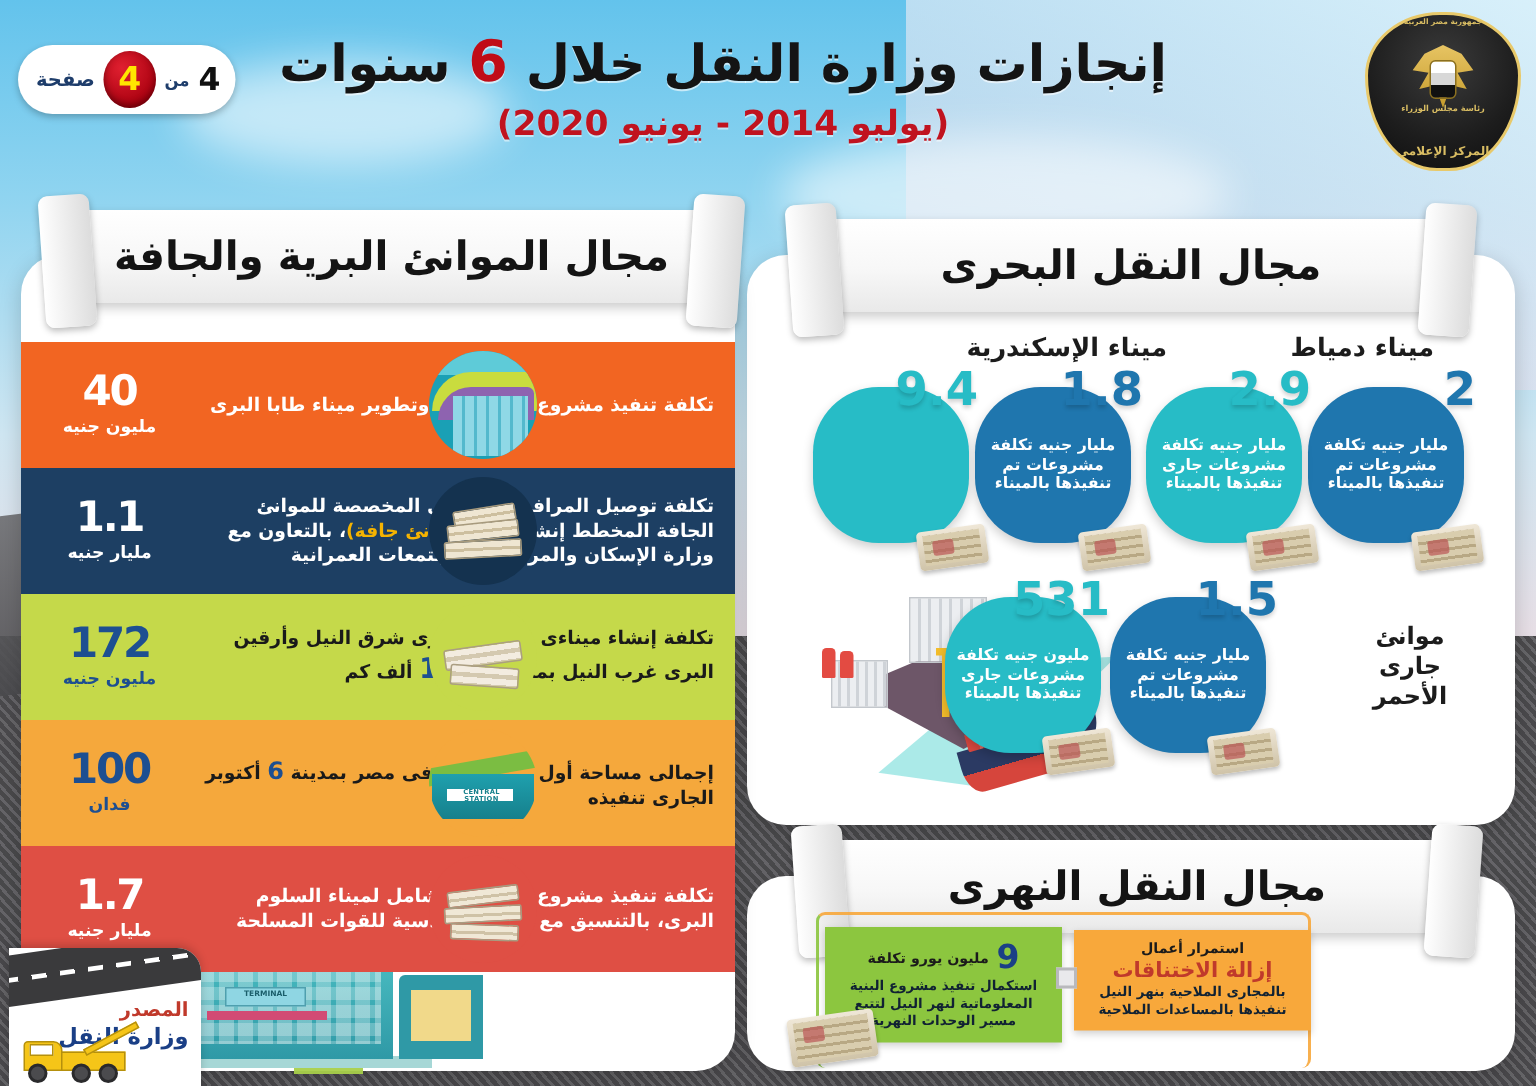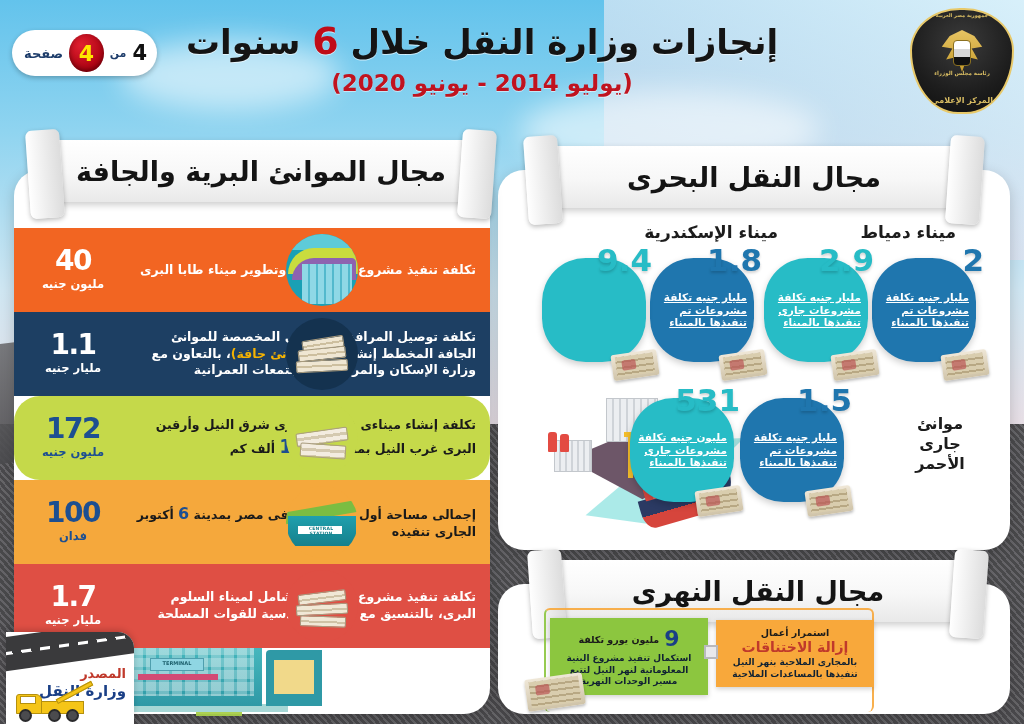--- a/index.html
+++ b/index.html
@@ -159,23 +159,22 @@
     position:absolute; z-index:8; right: 42px; top: 414px;
     width: 84px; text-align:center;
     font-size:16px; font-weight:800; color:#1c1c1c; line-height:1.25;
   }
 
   .bubble {
     position:absolute; z-index:8;
     width: 104px; height: 104px;
     border-radius: 42%;
     display:flex; align-items:center; justify-content:center;
-    text-align:right; color:#fff;
+    text-align:center; color:#fff;
     box-shadow: 0 3px 7px rgba(0,0,0,.20);
-    text-decoration: underline;
   }
   .bubble .btext { font-size: 10.5px; font-weight:800; line-height:1.22; padding: 0 7px; }
   .bubble .bnum {
     position:absolute; top:-16px; font-size: 31px; font-weight:800;
     text-shadow: 0 2px 3px rgba(0,0,0,.18);
   }
   .b-dark  { background:#1f76ae; }
   .b-dark  .bnum { color:#1f76ae; right: -8px; }
   .b-teal  { background:#27bcc6; }
   .b-teal  .bnum { color:#27bcc6; right: -6px; }
@@ -337,21 +336,21 @@
 
   #prow-40  { top: 228px; background:#f26522; }
   #prow-40  .pnum, #prow-40 .punit { color:#ffffff; }
   #prow-40  .ptext { color:#ffffff; }
 
   #prow-11  { top: 312px; background:#1d3f63; }
   #prow-11  .pnum, #prow-11 .punit { color:#ffffff; }
   #prow-11  .ptext { color:#ffffff; }
   #prow-11  .hl { color:#f5b301; }
 
-  #prow-172 { top: 396px; background:#c5d94a;border-radius:26px; }
+  #prow-172 { top: 396px; background:#c5d94a; }
   #prow-172 .pnum, #prow-172 .punit { color:#1d4f91; }
   #prow-172 .ptext { color:#1a1a1a; }
   #prow-172 .hl2 { color:#1d4f91; font-size:19px; }
 
   #prow-100 { top: 480px; background:#f5a83c; }
   #prow-100 .pnum, #prow-100 .punit { color:#1d4f91; }
   #prow-100 .ptext { color:#1a1a1a; }
   #prow-100 .hl3 { color:#1d4f91; font-size:16px; }
 
   #prow-17  { top: 564px; background:#df4f44; }

